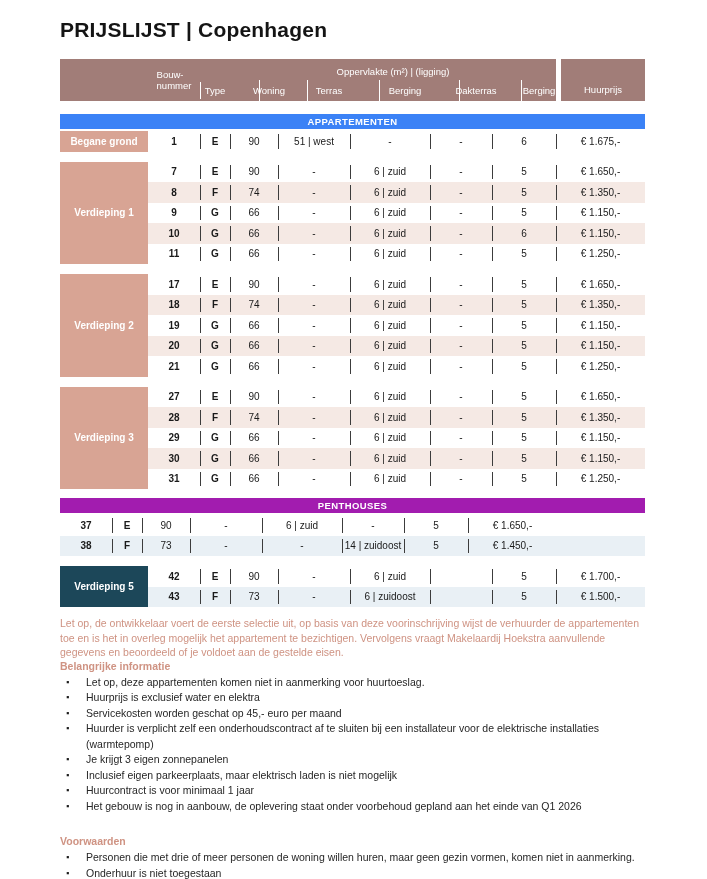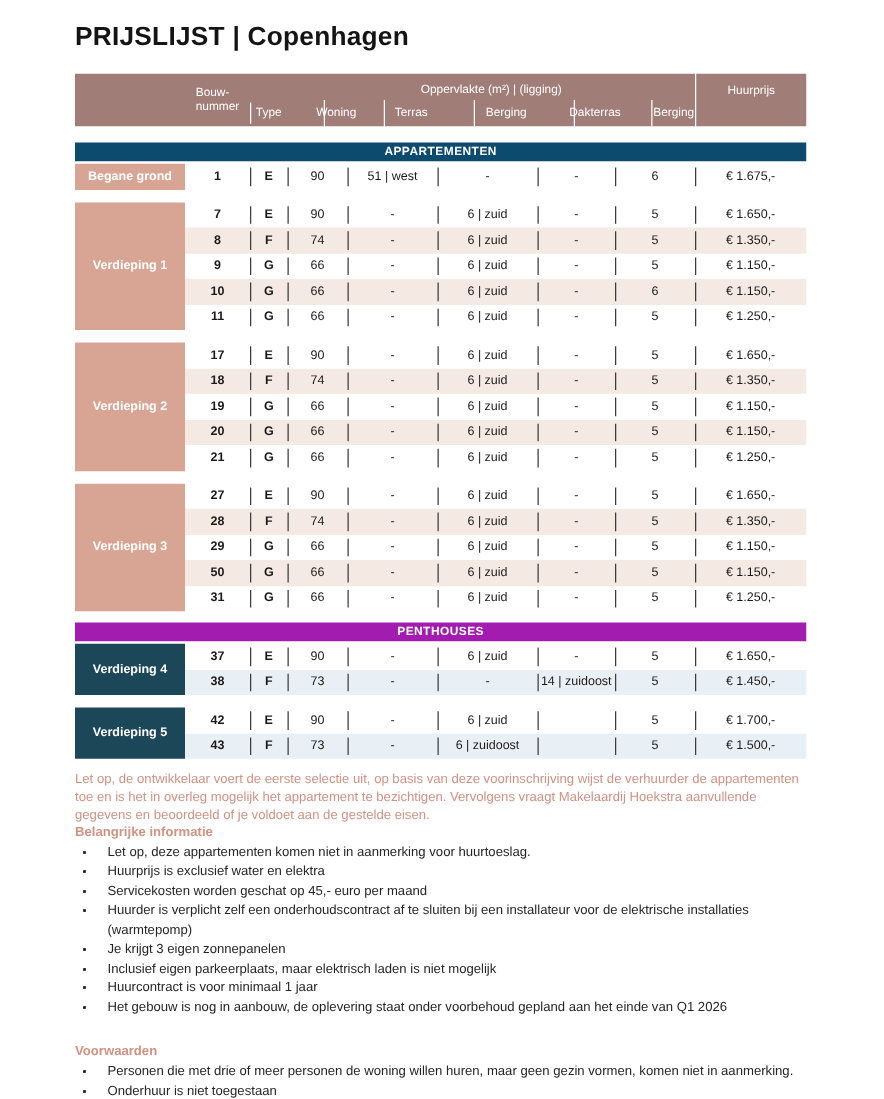--- a/index.html
+++ b/index.html
@@ -12,26 +12,26 @@
          grid-template-rows:21px 21px;background:#a17d78;color:#fff;font-size:9.5px;}
   .h-blank{grid-column:1;grid-row:1/3;}
   .h-bouw{grid-column:2;grid-row:1/3;display:flex;align-items:center;justify-content:center;
           white-space:pre-line;line-height:11px;}
   .h-type{grid-column:3;grid-row:1/3;display:flex;align-items:flex-end;justify-content:center;
           padding-bottom:5px;position:relative;}
   .h-type::before{content:'';position:absolute;left:0;bottom:2px;height:17px;width:1px;background:#fff;}
   .h-span{grid-column:4/9;grid-row:1;display:flex;align-items:center;justify-content:center;padding-top:3px;}
   .h-col{grid-row:2;display:flex;align-items:center;justify-content:center;border-left:1px solid #fff;margin-left:29px;}
   .h-huur{grid-column:9;grid-row:1/3;display:flex;align-items:flex-end;justify-content:center;
-          padding-bottom:23px;border-left:1px solid #ffffff;}
+          padding-bottom:6px;border-left:5px solid #ffffff;}
 
   .band{height:15px;display:flex;align-items:center;justify-content:center;color:#fff;
         font-weight:bold;font-size:9.5px;letter-spacing:.4px;margin-top:9px;}
   .band.first-band{margin-top:13px;}
-  .band.rose{background:#0c4a6e;}
+  .band.rose{background:#3b82f6;}
   .band.navy{background:#a21caf;}
 
   .block{display:flex;margin-top:10px;}
   .block.first{margin-top:2px;}
   .flabel{width:99px;display:flex;align-items:center;justify-content:center;color:#fff;
           font-weight:bold;font-size:10px;text-align:center;}
   .flabel.rose{background:#d8a494;}
   .flabel.navy{background:#1c4759;}
   .rows{flex:1;}
   .rows.rose .row:nth-child(even){background:#f5e9e4;}
@@ -223,21 +223,21 @@
               <div class="cell b">29</div>
               <div class="cell b">G</div>
               <div class="cell">66</div>
               <div class="cell">-</div>
               <div class="cell">6 | zuid</div>
               <div class="cell">-</div>
               <div class="cell">5</div>
               <div class="cell">€ 1.150,-</div>
             </div>
             <div class="row">
-              <div class="cell b">50</div>
+              <div class="cell b">30</div>
               <div class="cell b">G</div>
               <div class="cell">66</div>
               <div class="cell">-</div>
               <div class="cell">6 | zuid</div>
               <div class="cell">-</div>
               <div class="cell">5</div>
               <div class="cell">€ 1.150,-</div>
             </div>
             <div class="row">
               <div class="cell b">31</div>
@@ -246,21 +246,20 @@
               <div class="cell">-</div>
               <div class="cell">6 | zuid</div>
               <div class="cell">-</div>
               <div class="cell">5</div>
               <div class="cell">€ 1.250,-</div>
             </div>
           </div>
         </div>
         <div class="band navy">PENTHOUSES</div>
         <div class="block first">
-          <div class="flabel navy">Verdieping 4</div>
           <div class="rows navy">
             <div class="row">
               <div class="cell b">37</div>
               <div class="cell b">E</div>
               <div class="cell">90</div>
               <div class="cell">-</div>
               <div class="cell">6 | zuid</div>
               <div class="cell">-</div>
               <div class="cell">5</div>
               <div class="cell">€ 1.650,-</div>

